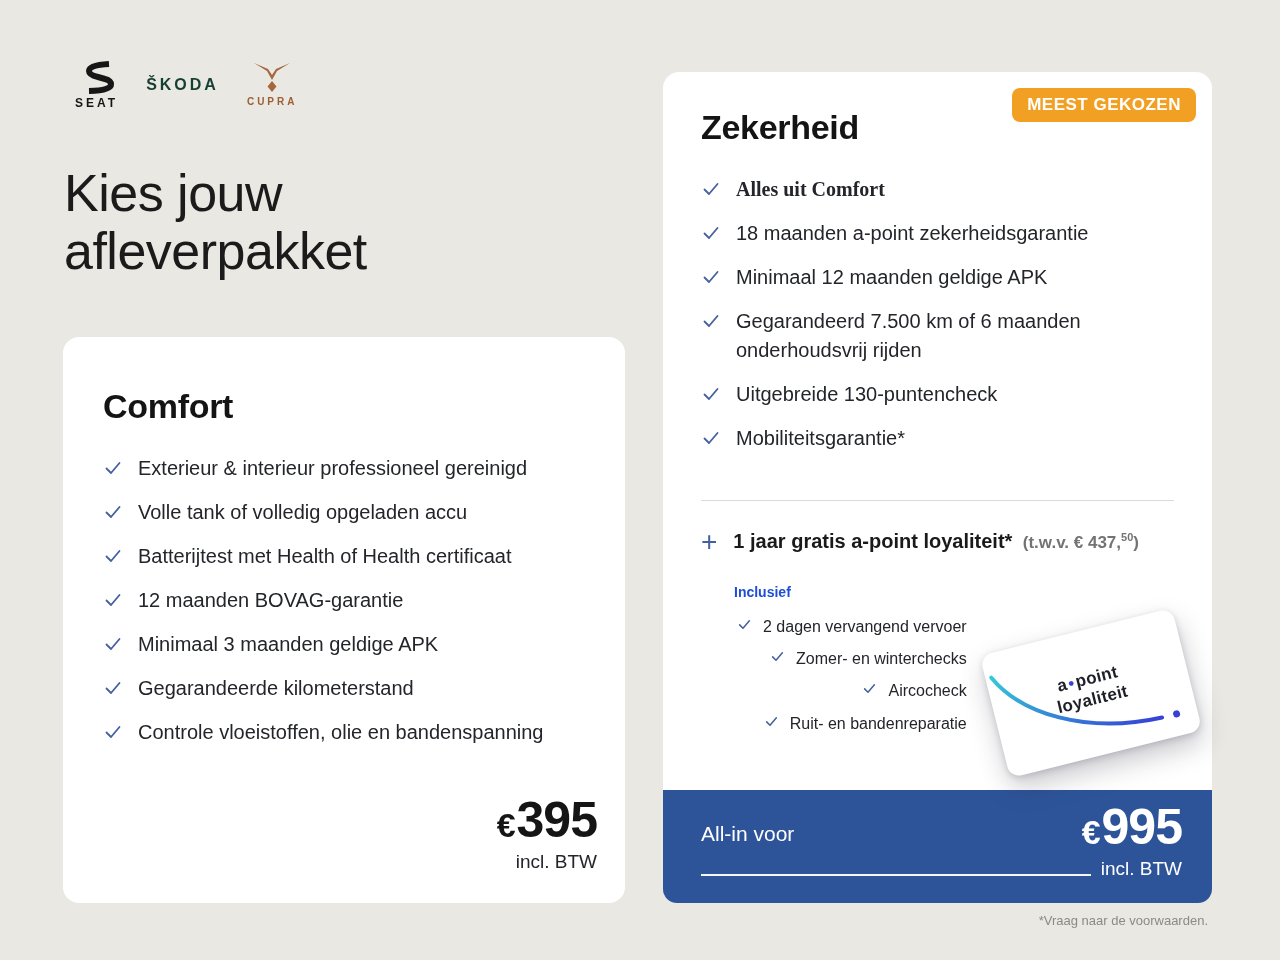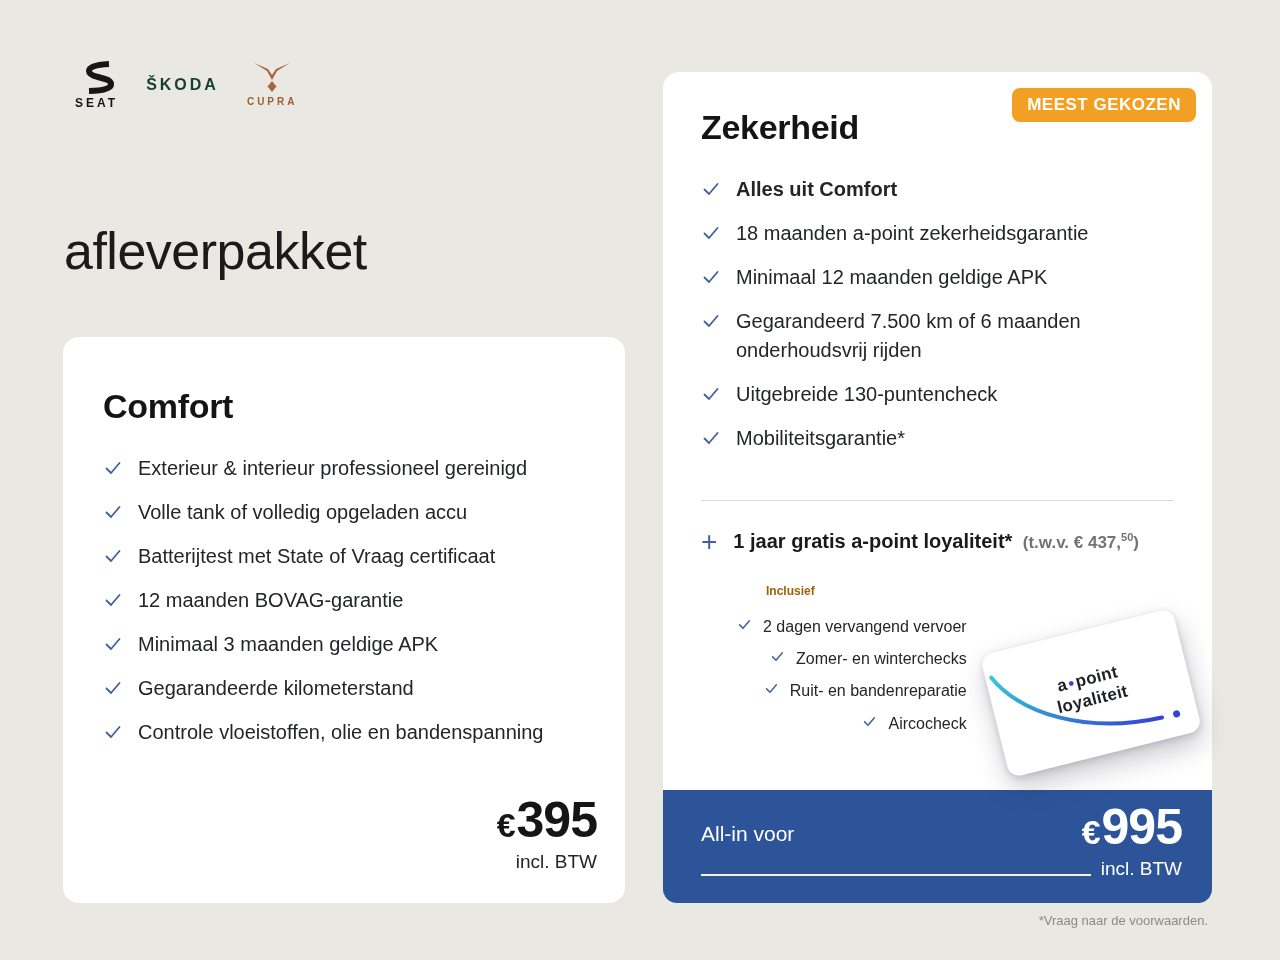--- a/index.html
+++ b/index.html
@@ -27,40 +27,40 @@
   
   .card { position:absolute; background:#fff; border-radius:16px; }
   .card-comfort { left:63px; top:337px; width:562px; height:566px; padding:50px 40px; }
   .card-zekerheid { left:663px; top:72px; width:549px; height:831px; padding:36px 38px; }
 
   .card-title { font-size:34px; font-weight:700; color:#141414; letter-spacing:-0.3px; }
 
   .check-list { list-style:none; margin-top:28px; }
   .check-item { display:flex; align-items:flex-start; gap:15px; font-size:20px; line-height:1.45; margin-bottom:15px; color:#23252A; }
   .check-item .check { flex:0 0 auto; margin-top:4px; }
-  .check-item.bold .item-text { font-weight:700; }
+  .check-item.bold .item-text { font-weight:700;font-family:Liberation Serif, serif; }
 
   
   .price-block { position:absolute; right:28px; bottom:30px; text-align:right; }
   .price-line { font-weight:700; color:#151515; line-height:1; }
   .price-line .cur { font-size:34px; font-weight:600; vertical-align:baseline; margin-right:1px; }
   .price-line .amt { font-size:50px; letter-spacing:-1px; }
   .price-note { font-size:19px; color:#23252A; margin-top:6px; font-weight:400; }
 
   
   .badge { position:absolute; top:16px; right:16px; background:#F2A024; color:#fff; font-size:17px; font-weight:700; letter-spacing:0.5px; padding:7px 15px; border-radius:8px; }
 
   
   .divider { position:absolute; left:38px; right:38px; top:428px; height:1px; background:#DDDBD5; }
   .bonus-row { position:absolute; left:38px; top:458px; right:38px; display:flex; align-items:flex-start; gap:16px; }
   .plus { color:#44609F; font-size:28px; font-weight:500; line-height:1; margin-top:-2px; }
   .bonus-title { font-size:20px; font-weight:700; color:#1A1A1A; }
   .bonus-value { font-size:17px; font-weight:700; color:#737373; margin-left:6px; }
   .bonus-value sup { font-size:11px; }
-  .inclusief { position:absolute; left:71px; top:512px; font-size:12px; font-weight:600; color:#a16207;margin-left:32px; }
+  .inclusief { position:absolute; left:71px; top:512px; font-size:14px; font-weight:600; color:#1d4ed8; }
   .sub-list { list-style:none; position:absolute; left:74px; top:543px; }
   .sub-list .check-item { font-size:16px; margin-bottom:9px; gap:11px;justify-content:flex-end; }
   .sub-list .check-item .check { margin-top:2px; }
 
   
   .loyalty-card { position:absolute; right:22px; top:558px; width:198px; height:126px; background:#fff;
     border-radius:12px; transform:rotate(-14deg); box-shadow:0 12px 26px rgba(40,40,60,0.25), 0 2px 6px rgba(40,40,60,0.18);
     z-index:3; }
   .loyalty-swoosh { position:absolute; inset:0; }
   .loyalty-text { position:absolute; left:0; right:0; top:38px; text-align:center; font-size:17px; font-weight:700; color:#1E2027; line-height:1.25; letter-spacing:0.3px; }
@@ -100,21 +100,21 @@
         <svg width="40" height="34" viewBox="0 0 40 34">
           <path d="M2 3 L15 11 L20 20 L25 11 L38 3 L24 9 L20 15 L16 9 Z" fill="#A5683C"></path>
           <path d="M20 21 L15.5 26.5 L20 32 L24.5 26.5 Z" fill="#A5683C"></path>
         </svg>
       </span>
       <span class="wordmark">CUPRA</span>
     </div>
   </div>
 
   <h1 class="headline">
-    <br>
+    <span>Kies jouw</span><br>
     <span>afleverpakket</span>
   </h1>
 
   <section class="card card-comfort">
     <h2 class="card-title">Comfort</h2>
 
     <ul class="check-list">
 
         <li class="check-item">
           <span class="check">
@@ -133,21 +133,21 @@
           </span>
           <span class="item-text">Volle tank of volledig opgeladen accu</span>
         </li>
 
         <li class="check-item">
           <span class="check">
             <svg width="20" height="20" viewBox="0 0 20 20">
               <path d="M3.5 10.5 L8 15 L16.5 5" fill="none" stroke="#44609F" stroke-width="1.8" stroke-linecap="round" stroke-linejoin="round"></path>
             </svg>
           </span>
-          <span class="item-text">Batterijtest met State of Vraag certificaat</span>
+          <span class="item-text">Batterijtest met Health of Health certificaat</span>
         </li>
 
         <li class="check-item">
           <span class="check">
             <svg width="20" height="20" viewBox="0 0 20 20">
               <path d="M3.5 10.5 L8 15 L16.5 5" fill="none" stroke="#44609F" stroke-width="1.8" stroke-linecap="round" stroke-linejoin="round"></path>
             </svg>
           </span>
           <span class="item-text">12 maanden BOVAG-garantie</span>
         </li>
@@ -282,30 +282,30 @@
           </span>
           <span class="item-text">Zomer- en winterchecks</span>
         </li>
 
         <li class="check-item">
           <span class="check">
             <svg width="15" height="15" viewBox="0 0 20 20">
               <path d="M3.5 10.5 L8 15 L16.5 5" fill="none" stroke="#44609F" stroke-width="2" stroke-linecap="round" stroke-linejoin="round"></path>
             </svg>
           </span>
-          <span class="item-text">Ruit- en bandenreparatie</span>
+          <span class="item-text">Aircocheck</span>
         </li>
 
         <li class="check-item">
           <span class="check">
             <svg width="15" height="15" viewBox="0 0 20 20">
               <path d="M3.5 10.5 L8 15 L16.5 5" fill="none" stroke="#44609F" stroke-width="2" stroke-linecap="round" stroke-linejoin="round"></path>
             </svg>
           </span>
-          <span class="item-text">Aircocheck</span>
+          <span class="item-text">Ruit- en bandenreparatie</span>
         </li>
 
     </ul>
 
     <div class="loyalty-card">
       <span class="loyalty-swoosh">
         <svg width="198" height="126" viewBox="0 0 198 126">
           <defs>
             <linearGradient id="sw" x1="0" y1="0" x2="1" y2="1">
               <stop offset="0" stop-color="#35C8D6"></stop>

